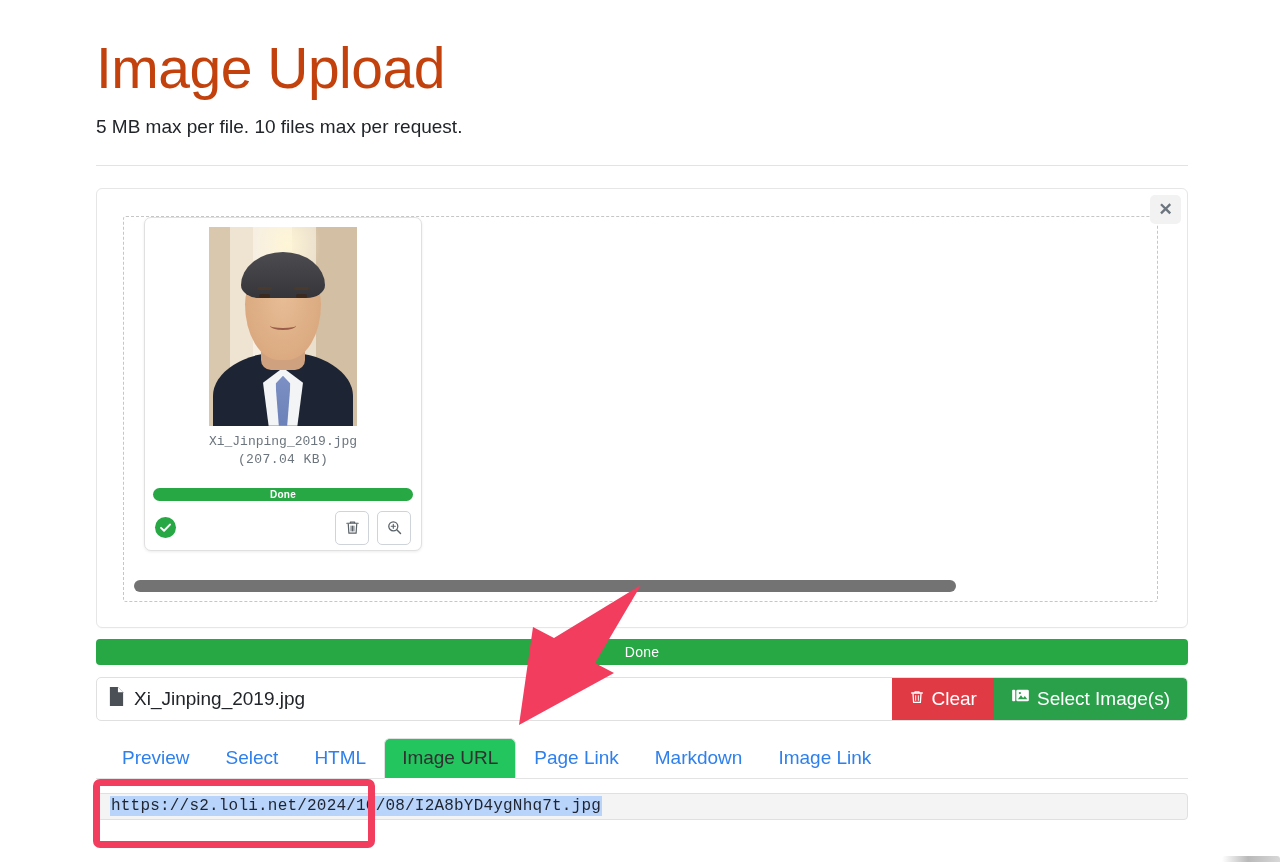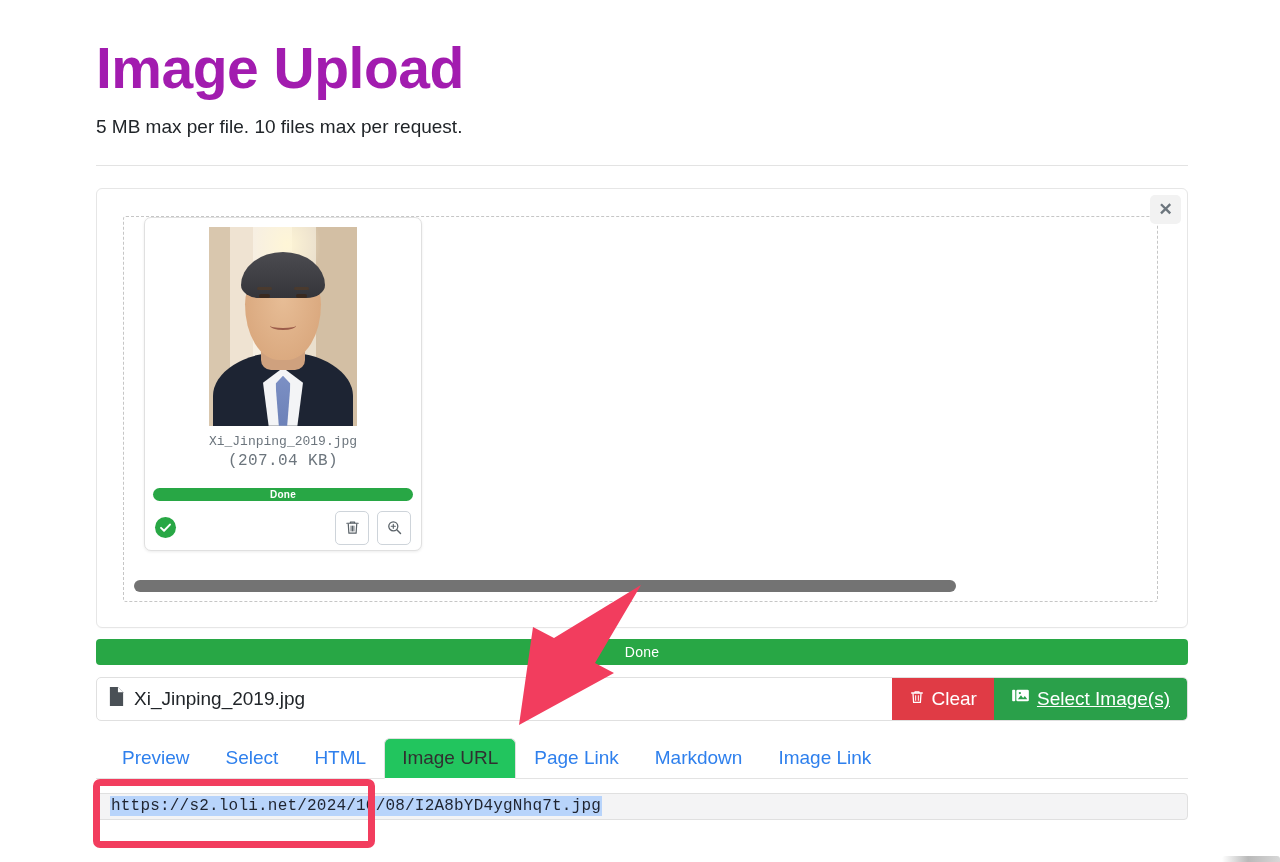--- a/index.html
+++ b/index.html
@@ -21,26 +21,26 @@
   .container {
     position: absolute;
     left: 96px;
     top: 0;
     width: 1092px;
   }
 
   
   .page-title {
     font-size: 57px;
-    font-weight: bold;
+    font-weight: normal;
     letter-spacing: -0.5px;
     line-height: 1;
     margin: 0;
     padding-top: 40px;
-    color: #a21caf;
+    color: #c2410c;
   }
   .page-subtitle {
     font-size: 19px;
     line-height: 1.3;
     margin: 0;
     padding-top: 18px;
     color: #212529;
   }
   .header-rule {
     margin-top: 25px;
@@ -226,21 +226,21 @@
     font-size: 13px;
     color: #6c757d;
     font-family: "Liberation Mono", monospace;
     line-height: 1.55;
   }
   .thumb-size {
     position: absolute;
     left: 0; right: 0;
     top: 234px;
     text-align: center;
-    font-size: 16px;
+    font-size: 13px;
     color: #6c757d;
     font-family: "Liberation Mono", monospace;
     letter-spacing: 0.4px;
   }
   .thumb-progress {
     position: absolute;
     left: 8px; right: 8px;
     top: 270px;
     height: 13px;
     background: #28a745;
@@ -348,21 +348,21 @@
     justify-content: center;
     gap: 7px;
     color: #fff;
     font-size: 19px;
     padding: 0 17px;
     cursor: pointer;
     white-space: nowrap;
   }
   .btn-clear  { background: #e03b45; }
   .btn-upload { background: #2aa5c4; }
-  .btn-select { background: #2aa04a; border-top-right-radius: 4px; border-bottom-right-radius: 4px; text-decoration: underline; }
+  .btn-select { background: #2aa04a; border-top-right-radius: 4px; border-bottom-right-radius: 4px; }
 
   
   .tabs {
     margin-top: 16px;
     display: flex;
     border-bottom: 1px solid #e3e3e3;
     height: 42px;
     padding-left: 8px;
     box-sizing: border-box;
   }

